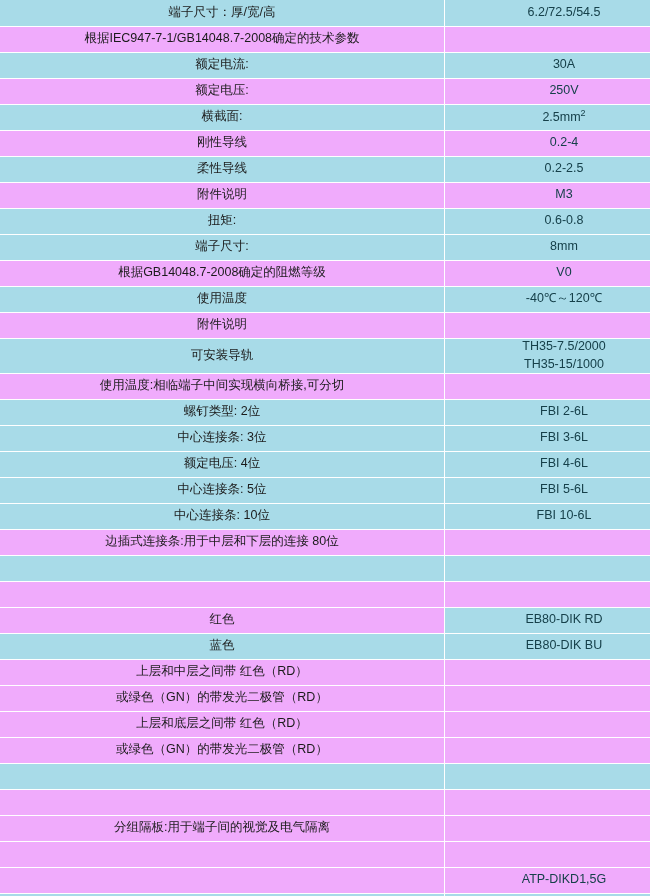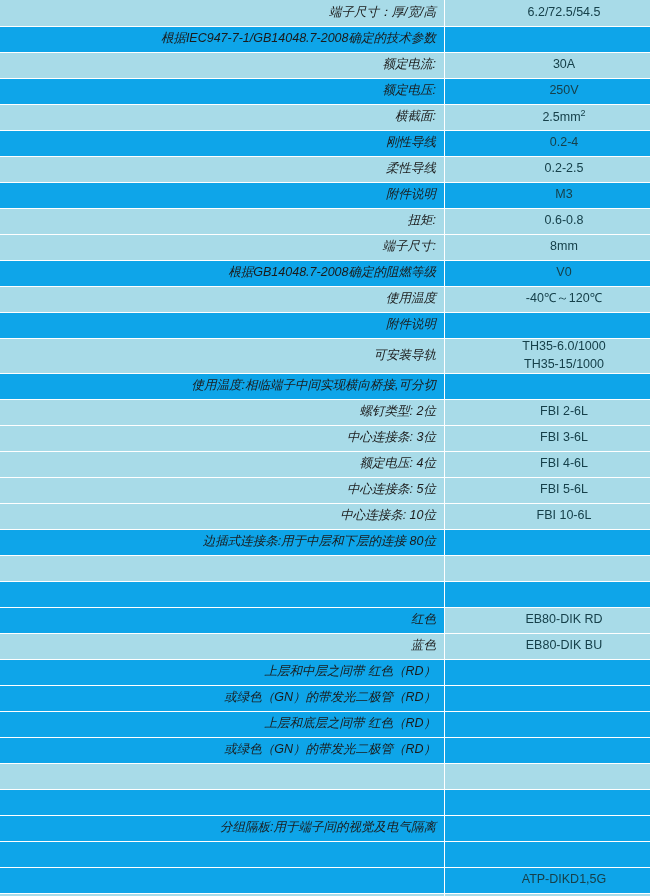--- a/index.html
+++ b/index.html
@@ -27,33 +27,32 @@
     line-height: 1.25;
     padding: 0 8px;
     vertical-align: middle;
     border-bottom: 1px solid #ffffff;
     border-right: 1px solid #ffffff;
     white-space: nowrap;
     overflow: hidden;
   }
   .col-label {
     width: 428px;
-    text-align: right;
-    font-style: italic;
+    text-align: center;
   }
   .col-value {
     width: 222px;
     text-align: center;
     color: #16404a;
   }
   .tint {
     background: #a8dbe8;
   }
   .plain {
-    background: #0ea5e9;
+    background: #f0abfc;
   }
   .tall {
     height: 44px;
   }
   .val-stack {
     display: flex;
     flex-direction: column;
     align-items: center;
     justify-content: center;
     gap: 3px;
@@ -117,21 +116,21 @@
         <td class="col-value tint">-40℃～120℃</td>
       </tr>
       <tr>
         <td class="col-label plain">附件说明</td>
         <td class="col-value plain"></td>
       </tr>
       <tr class="tall">
         <td class="col-label tint">可安装导轨</td>
         <td class="col-value tint">
           <div class="val-stack">
-            <span>TH35-6.0/1000</span>
+            <span>TH35-7.5/2000</span>
             <span>TH35-15/1000</span>
           </div>
         </td>
       </tr>
       <tr>
         <td class="col-label plain">使用温度:相临端子中间实现横向桥接,可分切</td>
         <td class="col-value plain"></td>
       </tr>
       <tr>
         <td class="col-label tint">螺钉类型: 2位</td>

